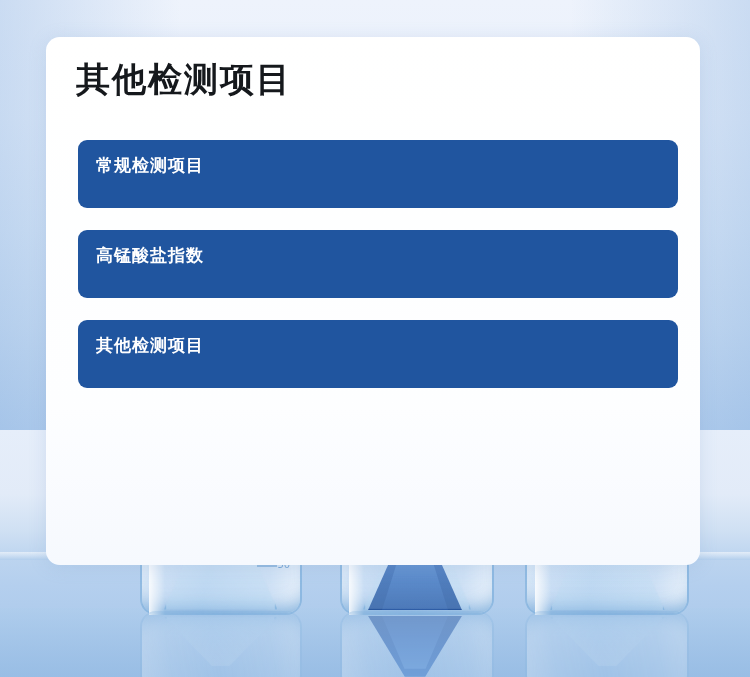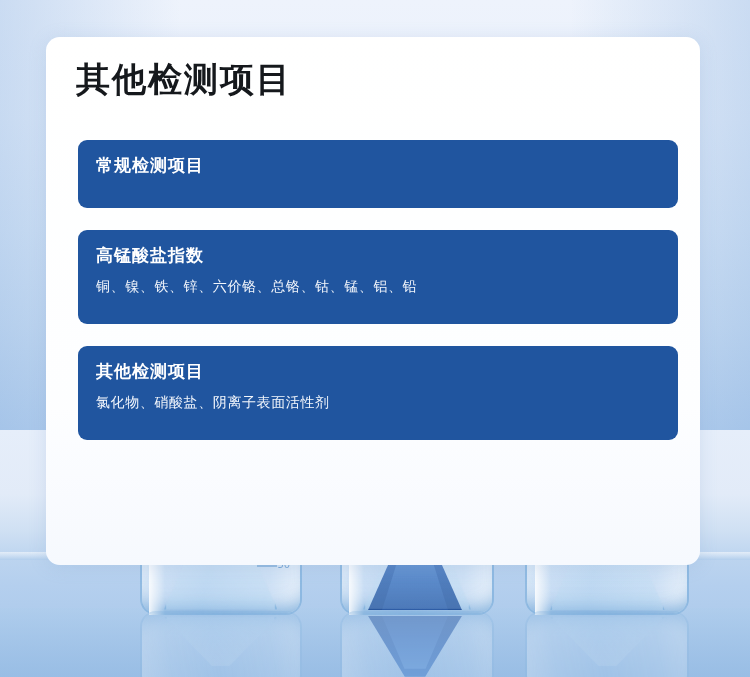--- a/index.html
+++ b/index.html
@@ -330,24 +330,22 @@
     <div class="page-title">其他检测项目</div>
 
     <div class="cards">
 
       <div class="card">
         <div class="card-title">常规检测项目</div>
       </div>
 
       <div class="card">
         <div class="card-title">高锰酸盐指数</div>
-        <div class="card-line">铜、镍、铁、锌、六价铬、总铬、钴、锰、铝、铅</div>
       </div>
 
       <div class="card">
         <div class="card-title">其他检测项目</div>
-        <div class="card-line">氯化物、硝酸盐、阴离子表面活性剂</div>
       </div>
 
     </div>
   </div>
 
 </div>
 
 </body></html>

